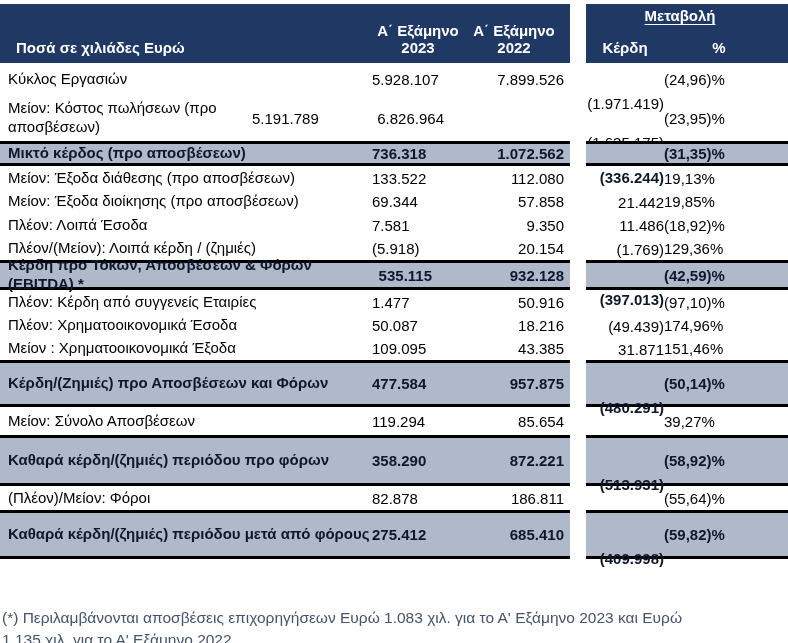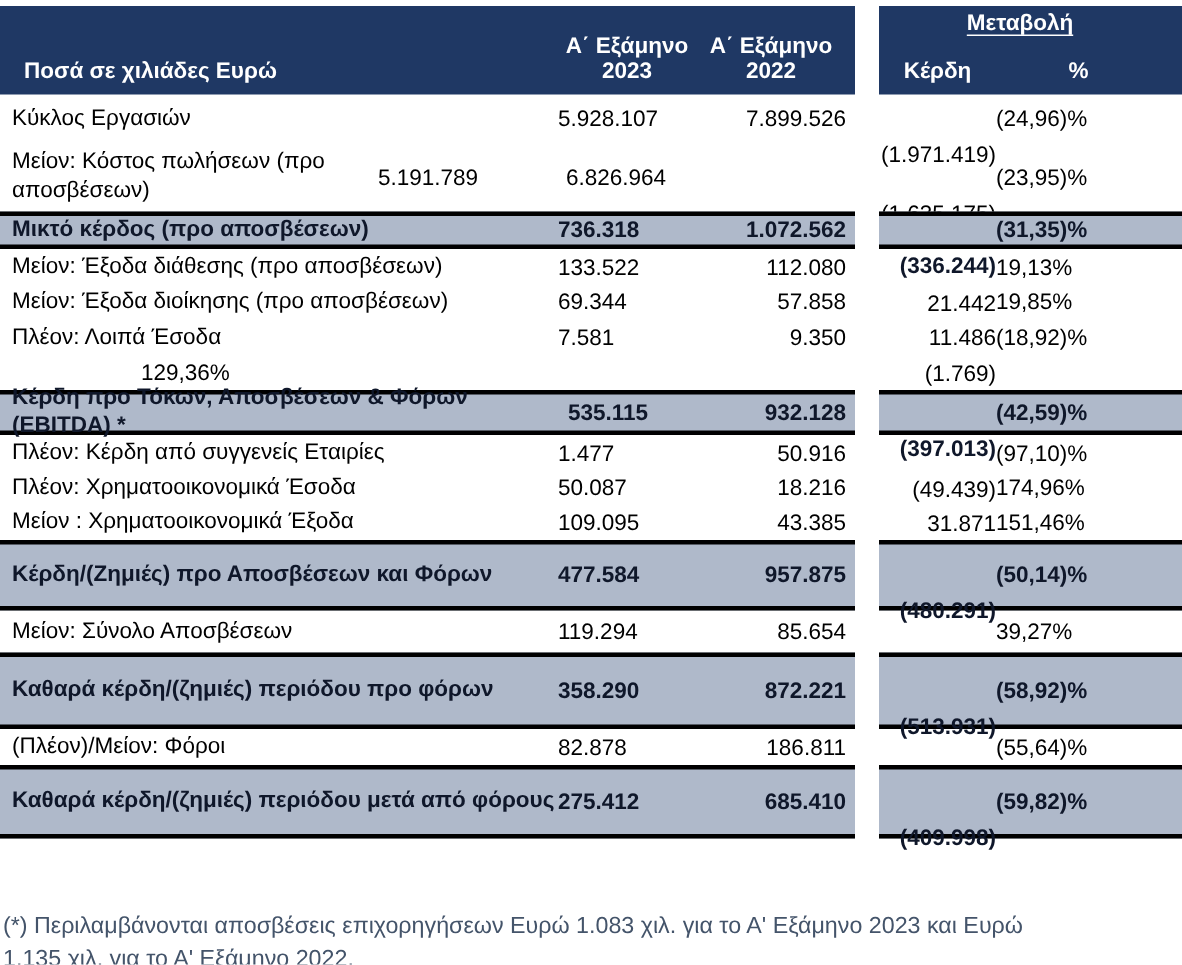--- a/index.html
+++ b/index.html
@@ -156,20 +156,25 @@
       <div class="cell n2">9.350</div>
     </div>
     <div class="spacer"></div>
     <div class="sec right">
       <div class="cell amt">(1.769)</div>
       <div class="cell pct">(18,92)%</div>
     </div>
   </div>
 
   <div class="row normal" style="height:23px">
+    <div class="sec left">
+      <div class="cell label">Πλέον/(Μείον): Λοιπά κέρδη / (ζημιές)</div>
+      <div class="cell n1">(5.918)</div>
+      <div class="cell n2">20.154</div>
+    </div>
     <div class="spacer"></div>
     <div class="sec right">
       <div class="cell amt">(26.072)</div>
       <div class="cell pct">129,36%</div>
     </div>
   </div>
 
   <div class="row band" style="height:30px">
     <div class="sec left">
       <div class="cell label">Κέρδη προ Τόκων, Αποσβέσεων &amp; Φόρων (EBITDA) *</div>

